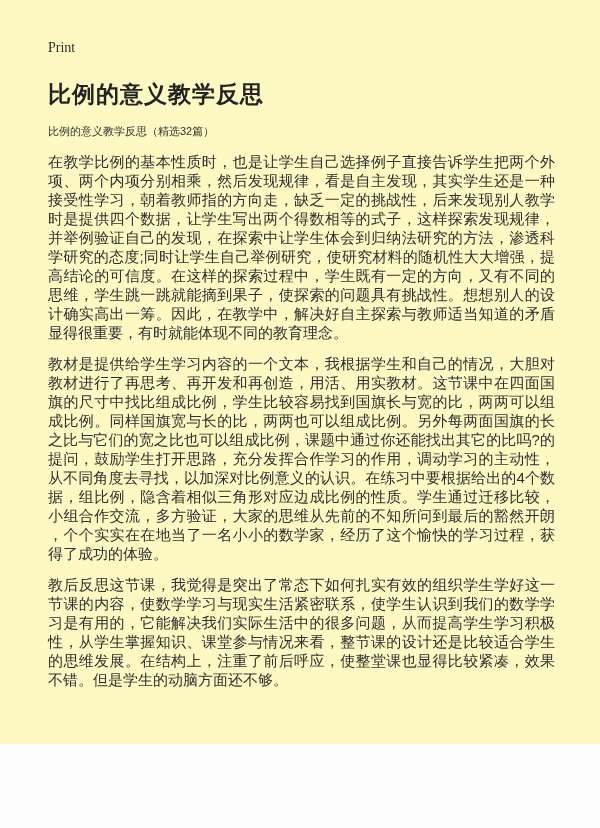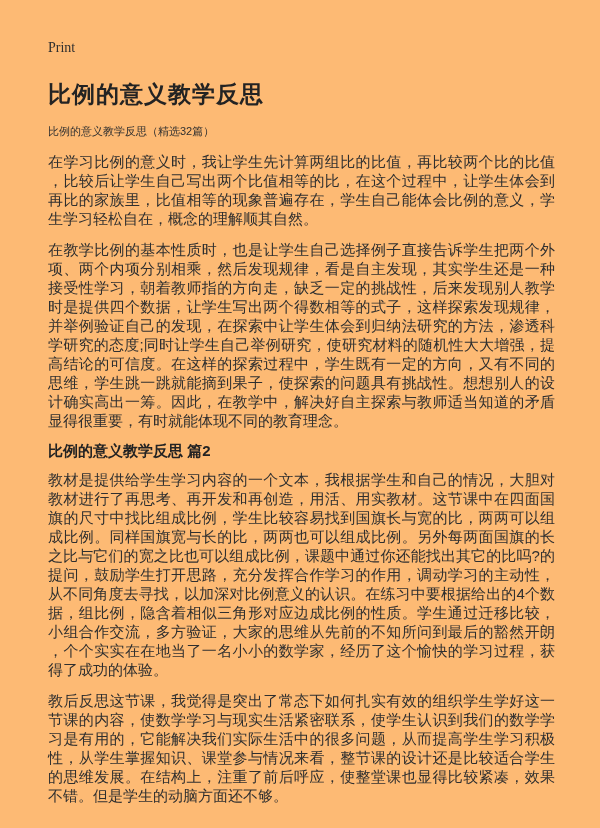--- a/index.html
+++ b/index.html
@@ -7,23 +7,23 @@
   body {
     width: 600px;
     height: 828px;
     overflow: hidden;
     font-family: "Liberation Sans", sans-serif;
     color: #2f2f2f;
     position: relative;
   }
   .page {
     width: 600px;
-    height: 828px;
+    height: 744px;
     padding: 38px 45px 30px 48px;
-    background: #fdba74;
+    background: #fef9c3;
   }
   .print-link {
     display: inline-block;
     font-family: "Liberation Serif", serif;
     font-size: 14px;
     line-height: 16px;
     color: #2f2f2f;
     text-decoration: none;
     cursor: pointer;
     margin-bottom: 24px;
@@ -65,23 +65,21 @@
 
 <div class="page">
 
   <a class="print-link">Print</a>
 
   <h1 class="doc-title">比例的意义教学反思</h1>
 
   <p class="subtitle">比例的意义教学反思（精选32篇）</p>
 
 
-  <p class="para">在学习比例的意义时，我让学生先计算两组比的比值，再比较两个比的比值，比较后让学生自己写出两个比值相等的比，在这个过程中，让学生体会到再比的家族里，比值相等的现象普遍存在，学生自己能体会比例的意义，学生学习轻松自在，概念的理解顺其自然。</p>
 
   <p class="para">在教学比例的基本性质时，也是让学生自己选择例子直接告诉学生把两个外项、两个内项分别相乘，然后发现规律，看是自主发现，其实学生还是一种接受性学习，朝着教师指的方向走，缺乏一定的挑战性，后来发现别人教学时是提供四个数据，让学生写出两个得数相等的式子，这样探索发现规律，并举例验证自己的发现，在探索中让学生体会到归纳法研究的方法，渗透科学研究的态度;同时让学生自己举例研究，使研究材料的随机性大大增强，提高结论的可信度。在这样的探索过程中，学生既有一定的方向，又有不同的思维，学生跳一跳就能摘到果子，使探索的问题具有挑战性。想想别人的设计确实高出一筹。因此，在教学中，解决好自主探索与教师适当知道的矛盾显得很重要，有时就能体现不同的教育理念。</p>
 
-  <h2 class="section-heading">比例的意义教学反思 篇2</h2>
 
   <p class="para">教材是提供给学生学习内容的一个文本，我根据学生和自己的情况，大胆对教材进行了再思考、再开发和再创造，用活、用实教材。这节课中在四面国旗的尺寸中找比组成比例，学生比较容易找到国旗长与宽的比，两两可以组成比例。同样国旗宽与长的比，两两也可以组成比例。另外每两面国旗的长之比与它们的宽之比也可以组成比例，课题中通过你还能找出其它的比吗?的提问，鼓励学生打开思路，充分发挥合作学习的作用，调动学习的主动性，从不同角度去寻找，以加深对比例意义的认识。在练习中要根据给出的4个数据，组比例，隐含着相似三角形对应边成比例的性质。学生通过迁移比较，小组合作交流，多方验证，大家的思维从先前的不知所问到最后的豁然开朗，个个实实在在地当了一名小小的数学家，经历了这个愉快的学习过程，获得了成功的体验。</p>
 
   <p class="para">教后反思这节课，我觉得是突出了常态下如何扎实有效的组织学生学好这一节课的内容，使数学学习与现实生活紧密联系，使学生认识到我们的数学学习是有用的，它能解决我们实际生活中的很多问题，从而提高学生学习积极性，从学生掌握知识、课堂参与情况来看，整节课的设计还是比较适合学生的思维发展。在结构上，注重了前后呼应，使整堂课也显得比较紧凑，效果不错。但是学生的动脑方面还不够。</p>
 
 </div>
 
 </body></html>

